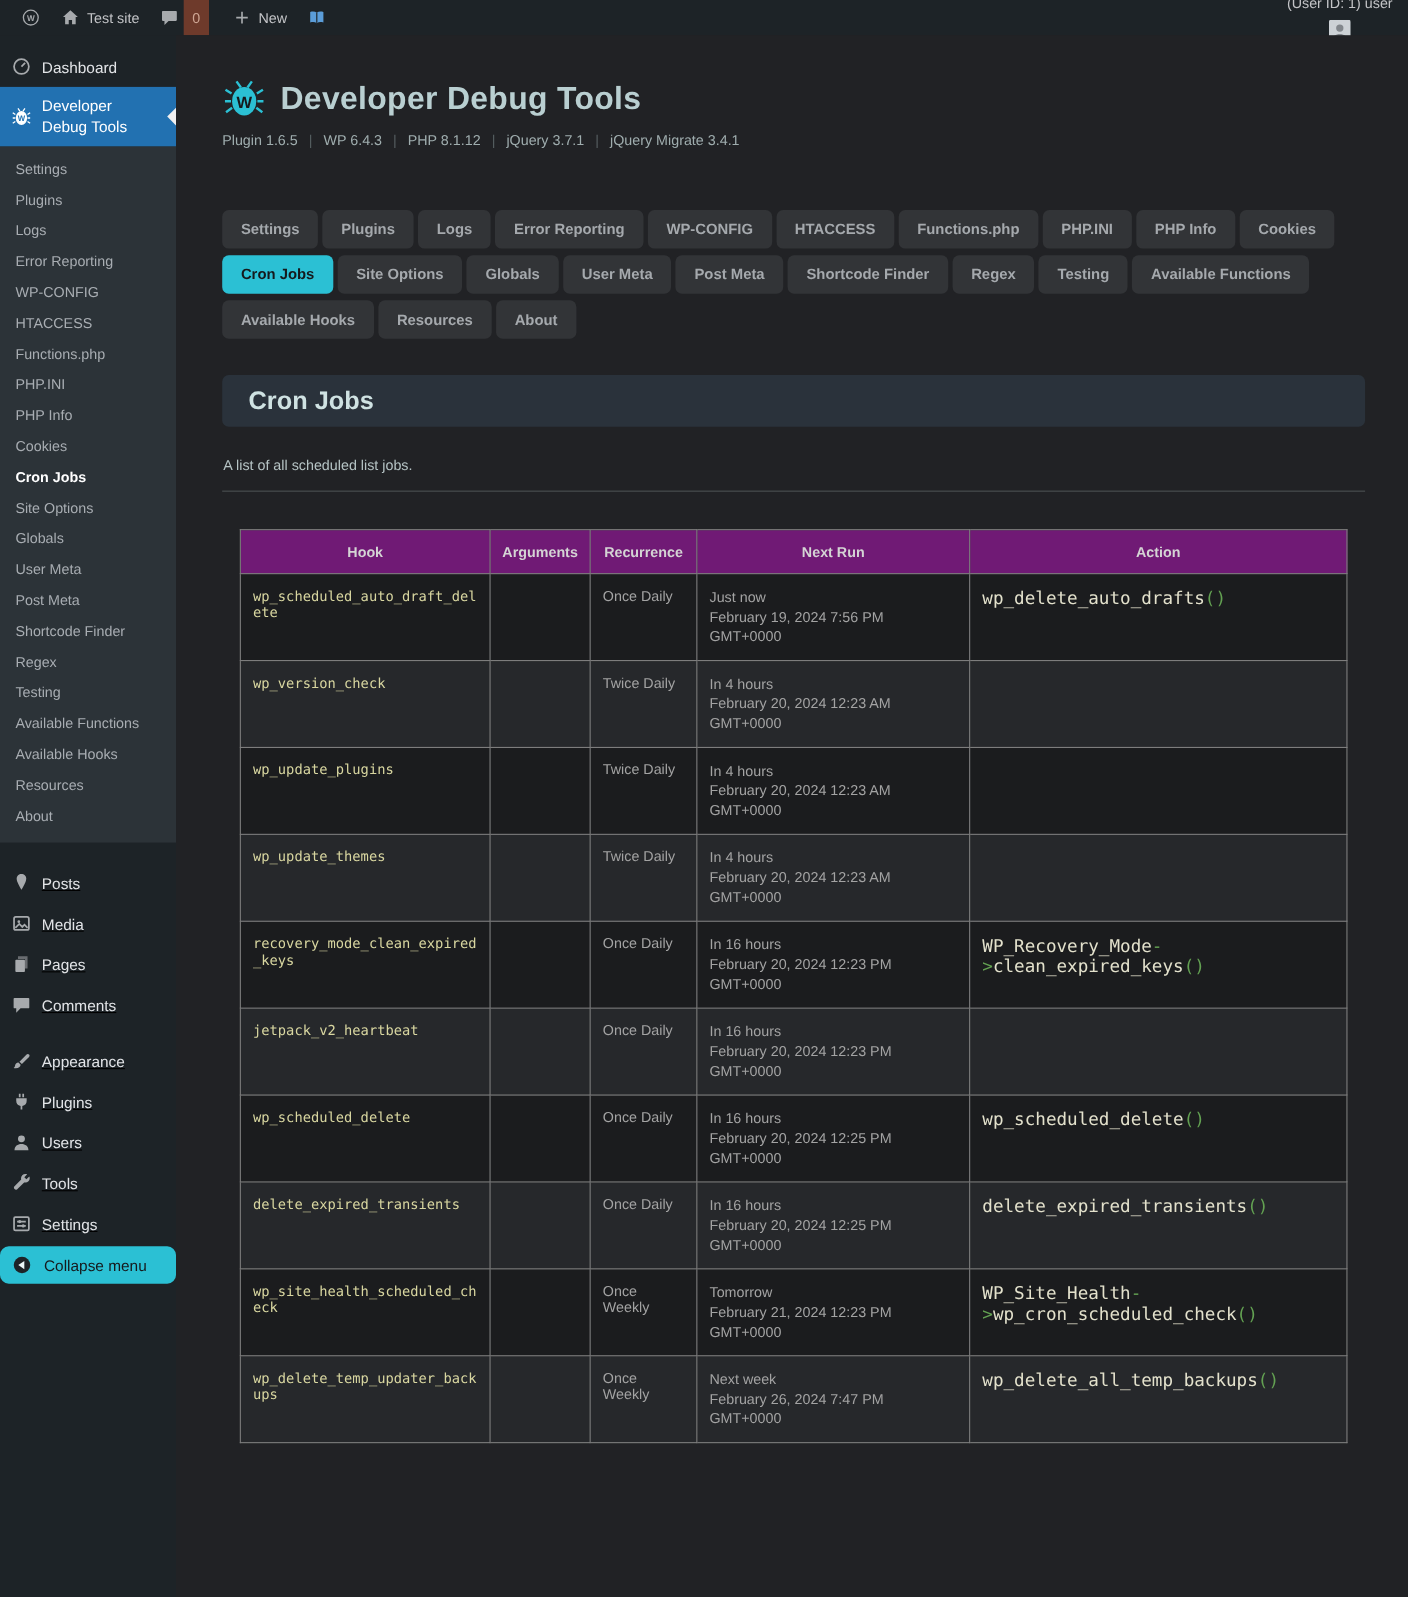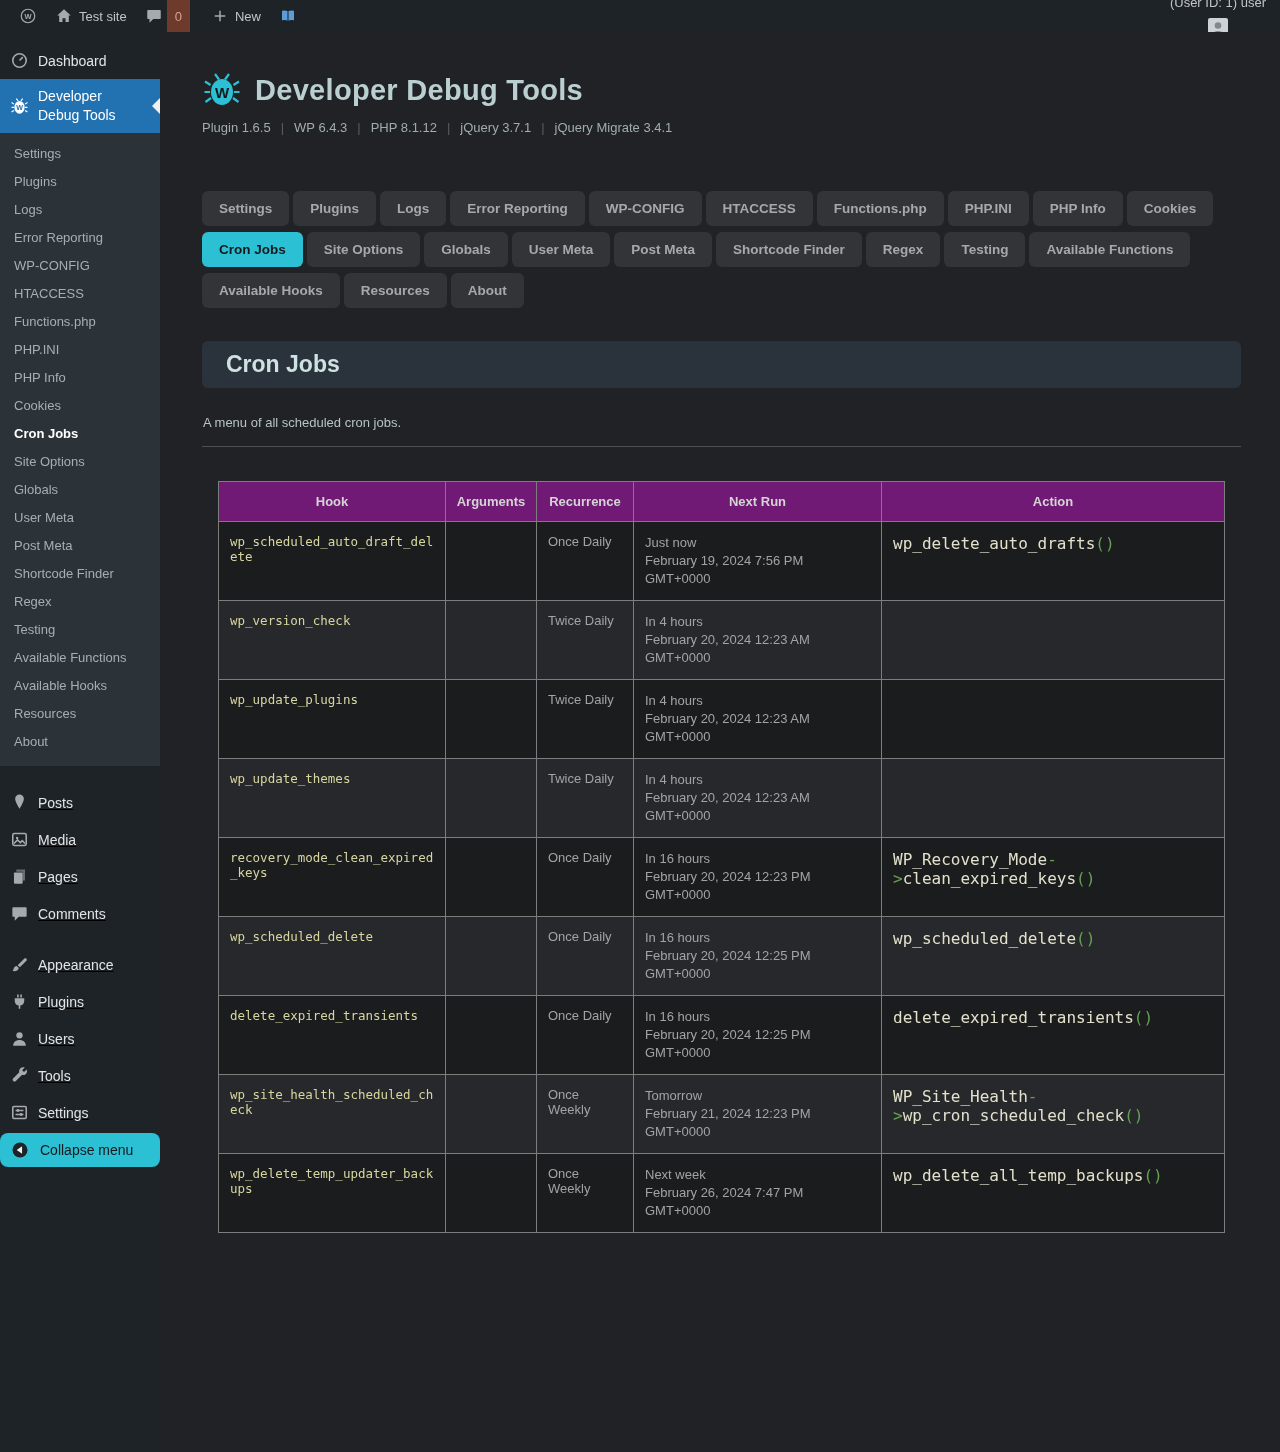--- a/index.html
+++ b/index.html
@@ -309,21 +309,21 @@
         <button class="tab">Testing</button>
         <button class="tab">Available Functions</button>
         <button class="tab">Available Hooks</button>
         <button class="tab">Resources</button>
         <button class="tab">About</button>
       </div>
 
     <div class="panel-heading">
       <h2>Cron Jobs</h2>
     </div>
-    <p class="page-desc">A menu of all scheduled cron jobs.</p>
+    <p class="page-desc">A list of all scheduled list jobs.</p>
     <hr class="divider">
 
     <table class="cron">
       <colgroup>
           <col class="col-hook">
           <col class="col-args">
           <col class="col-rec">
           <col class="col-next">
           <col class="col-act">
         </colgroup>
@@ -381,20 +381,30 @@
             <td class="hook">recovery_mode_clean_expired_keys</td>
             <td></td>
             <td>Once Daily</td>
             <td>
               <span class="nr-rel">In 16 hours</span>
               <span class="nr-date">February 20, 2024 12:23 PM GMT+0000</span>
             </td>
             <td class="action"><span>WP_Recovery_Mode</span><span class="sym">-&gt;</span><span>clean_expired_keys</span><span class="sym">()</span></td>
           </tr>
           <tr>
+            <td class="hook">jetpack_v2_heartbeat</td>
+            <td></td>
+            <td>Once Daily</td>
+            <td>
+              <span class="nr-rel">In 16 hours</span>
+              <span class="nr-date">February 20, 2024 12:23 PM GMT+0000</span>
+            </td>
+            <td class="action"></td>
+          </tr>
+          <tr>
             <td class="hook">wp_scheduled_delete</td>
             <td></td>
             <td>Once Daily</td>
             <td>
               <span class="nr-rel">In 16 hours</span>
               <span class="nr-date">February 20, 2024 12:25 PM GMT+0000</span>
             </td>
             <td class="action"><span>wp_scheduled_delete</span><span class="sym">()</span></td>
           </tr>
           <tr>

